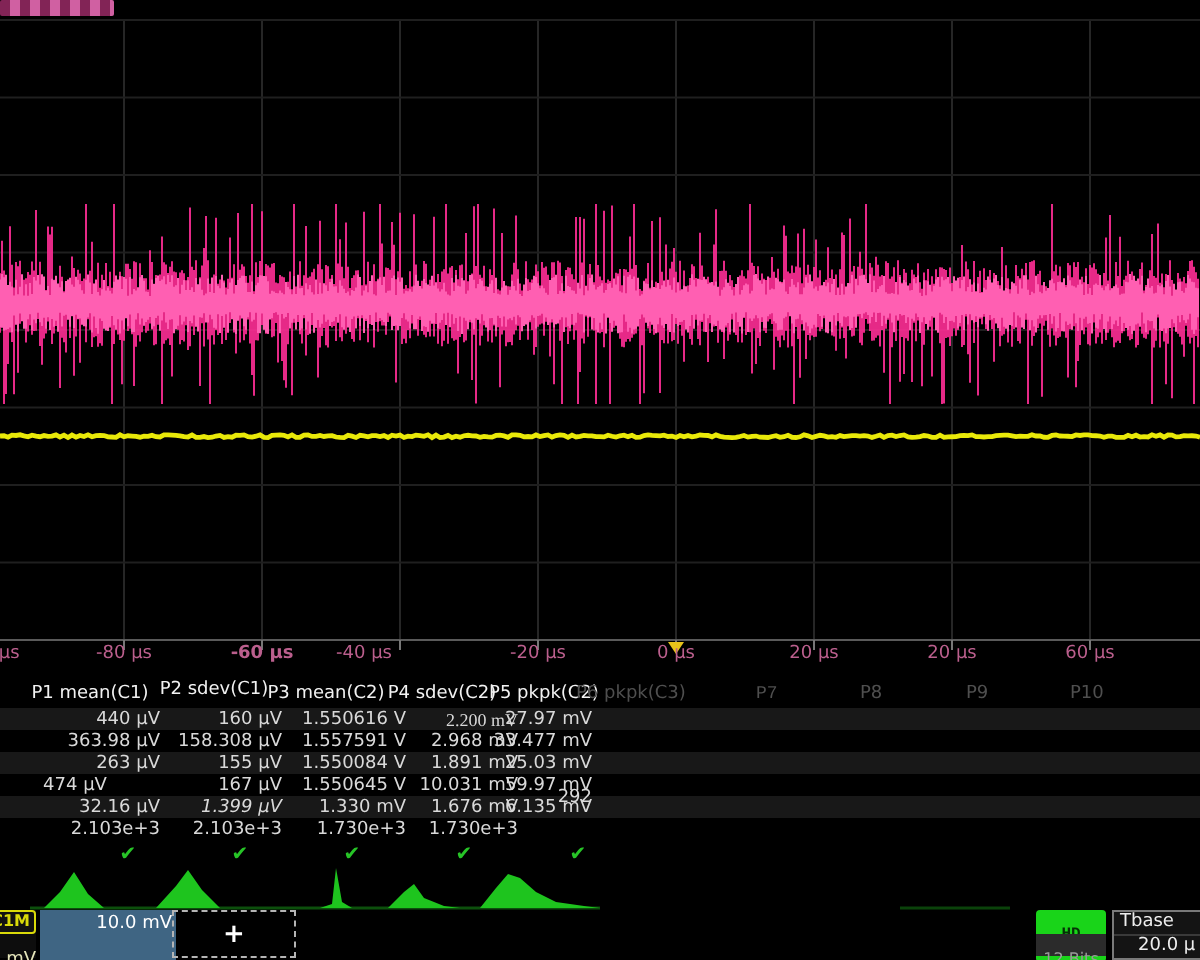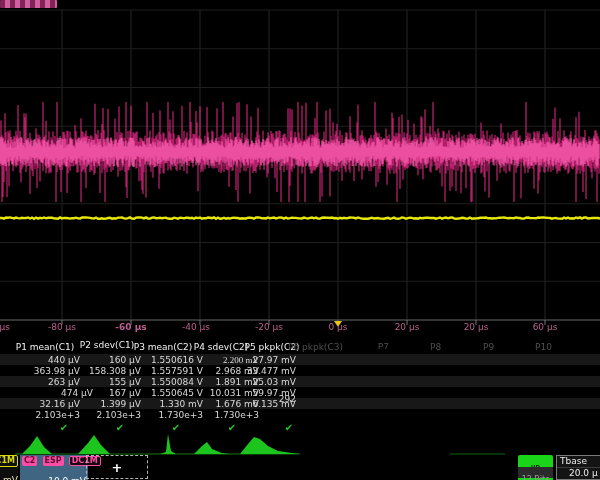--- a/index.html
+++ b/index.html
@@ -56,21 +56,21 @@
     </svg>
 
   <div class="abs" style="left:0;top:0;width:57px;height:8px;background:repeating-linear-gradient(90deg,#822456 0 5px,#d060a2 5px 10px);border-radius:1px;"></div>
 
   <div class="abs" style="left:334px;top:321px;width:0;height:0;border-left:4px solid transparent;border-right:4px solid transparent;border-top:6px solid #e8c31a;"></div>
 
   <div id="axis-labels" class="abs" style="left:0;top:322px;width:600px;height:11px;overflow:hidden;">
       <span class="tick-label" style="left: -7px; top: 0px;">-100 µs</span>
       <span class="tick-label" style="left: 62px; top: 0px;">-80 µs</span>
       <span class="tick-label" style="left: 131px; top: 0px; font-weight: bold;">-60 µs</span>
-      <span class="tick-label" style="left: 196px; top: 0px;">-40 µs</span>
+      <span class="tick-label" style="left: 182px; top: 0px;">-40 µs</span>
       <span class="tick-label" style="left: 269px; top: 0px; text-align: center;">-20 µs</span>
       <span class="tick-label" style="left: 338px; top: 0px;">0 µs</span>
       <span class="tick-label" style="left: 407px; top: 0px;">20 µs</span>
       <span class="tick-label" style="left: 476px; top: 0px;">20 µs</span>
       <span class="tick-label" style="left: 545px; top: 0px;">60 µs</span>
     </div>
 
   <div id="measure-table" class="abs" style="left:0;top:340px;width:535px;height:94px;">
       <div class="stripe" style="top: 14px;"></div>
       <div class="stripe" style="top: 36px;"></div>
@@ -93,27 +93,27 @@
       <span class="cell" style="top: 26px; left: 5px; width: 75px;">363.98 µV</span>
       <span class="cell" style="top: 26px; left: 66px; width: 75px;">158.308 µV</span>
       <span class="cell" style="top: 26px; left: 128px; width: 75px;">1.557591 V</span>
       <span class="cell" style="top: 26px; left: 184px; width: 75px;">2.968 mV</span>
       <span class="cell" style="top: 26px; left: 221px; width: 75px;">33.477 mV</span>
       <span class="cell" style="top: 37px; left: 5px; width: 75px;">263 µV</span>
       <span class="cell" style="top: 37px; left: 66px; width: 75px;">155 µV</span>
       <span class="cell" style="top: 37px; left: 128px; width: 75px;">1.550084 V</span>
       <span class="cell" style="top: 37px; left: 184px; width: 75px;">1.891 mV</span>
       <span class="cell" style="top: 37px; left: 221px; width: 75px;">25.03 mV</span>
-      <span class="cell" style="top: 48px; left: 18px; width: 75px;">474 µV</span>
+      <span class="cell" style="top: 48px; left: 0; width: 75px; text-align: center;">474 µV</span>
       <span class="cell" style="top: 48px; left: 66px; width: 75px;">167 µV</span>
       <span class="cell" style="top: 48px; left: 128px; width: 75px;">1.550645 V</span>
       <span class="cell" style="top: 48px; left: 184px; width: 75px;">10.031 mV</span>
       <span class="cell" style="top: 48px; left: 221px; width: 75px;">59.97 mV</span>
       <span class="cell" style="top: 59px; left: 5px; width: 75px;">32.16 µV</span>
-      <span class="cell" style="top: 59px; left: 66px; width: 75px;">1.399 µV</span>
+      <span class="cell" style="top: 59px; left: 66px; width: 75px; font-style: italic;">1.399 µV</span>
       <span class="cell" style="top: 59px; left: 128px; width: 75px;">1.330 mV</span>
       <span class="cell" style="top: 59px; left: 184px; width: 75px;">1.676 mV</span>
       <span class="cell" style="top: 59px; left: 221px; width: 75px;">6.135 mV</span>
       <span class="cell" style="top: 70px; left: 5px; width: 75px;">2.103e+3</span>
       <span class="cell" style="top: 70px; left: 66px; width: 75px;">2.103e+3</span>
       <span class="cell" style="top: 70px; left: 128px; width: 75px;">1.730e+3</span>
       <span class="cell" style="top: 70px; left: 184px; width: 75px;">1.730e+3</span>
       <span class="cell" style="top: 54px; left: 221px; width: 75px;">292</span>
       <span class="chk" style="left: 64px; top: 82px;">✔</span>
       <span class="chk" style="left: 120px; top: 82px;">✔</span>
@@ -133,25 +133,20 @@
   </svg>
 
   <div class="descbox" style="left:-44px;top:455px;width:62px;background:#0d0d0d;">
     <div style="text-align:right;">
       <span class="chip" style="border:1px solid #d9d909;color:#d9d909;background:#111;">DC1M</span>
     </div>
     <div style="font-size:9px;color:#e6e6bb;text-align:right;margin-top:1px;">10.0 mV</div>
   </div>
 
   <div class="descbox" style="left:20px;top:455px;width:64px;background:#3f6583;padding:1px 2px;">
-    <div style="white-space:nowrap;">
-      <span class="chip" style="background:#ff4da6;color:#5c0b33;">C2</span>
-      <span class="chip" style="background:#ff4da6;color:#5c0b33;">ESP</span>
-      <span class="chip" style="border:1px solid #ff4da6;color:#ff4da6;background:#1a0a12;line-height:8px;">DC1M</span>
-    </div>
     <div style="font-size:9px;color:#fff;text-align:right;margin-top:1px;">10.0 mV</div>
   </div>
 
   <div class="abs" style="left:86px;top:455px;width:60px;height:22px;border:1px dashed #b5b5b5;
               display:flex;align-items:center;justify-content:center;">
     <span style="color:#fff;font-size:13px;font-weight:bold;">+</span>
   </div>
 
   <div class="abs" style="left:518px;top:455px;width:35px;height:26px;background:#19d419;border-radius:2px;
               display:flex;align-items:center;justify-content:center;font-family:Liberation Mono, monospace;">

